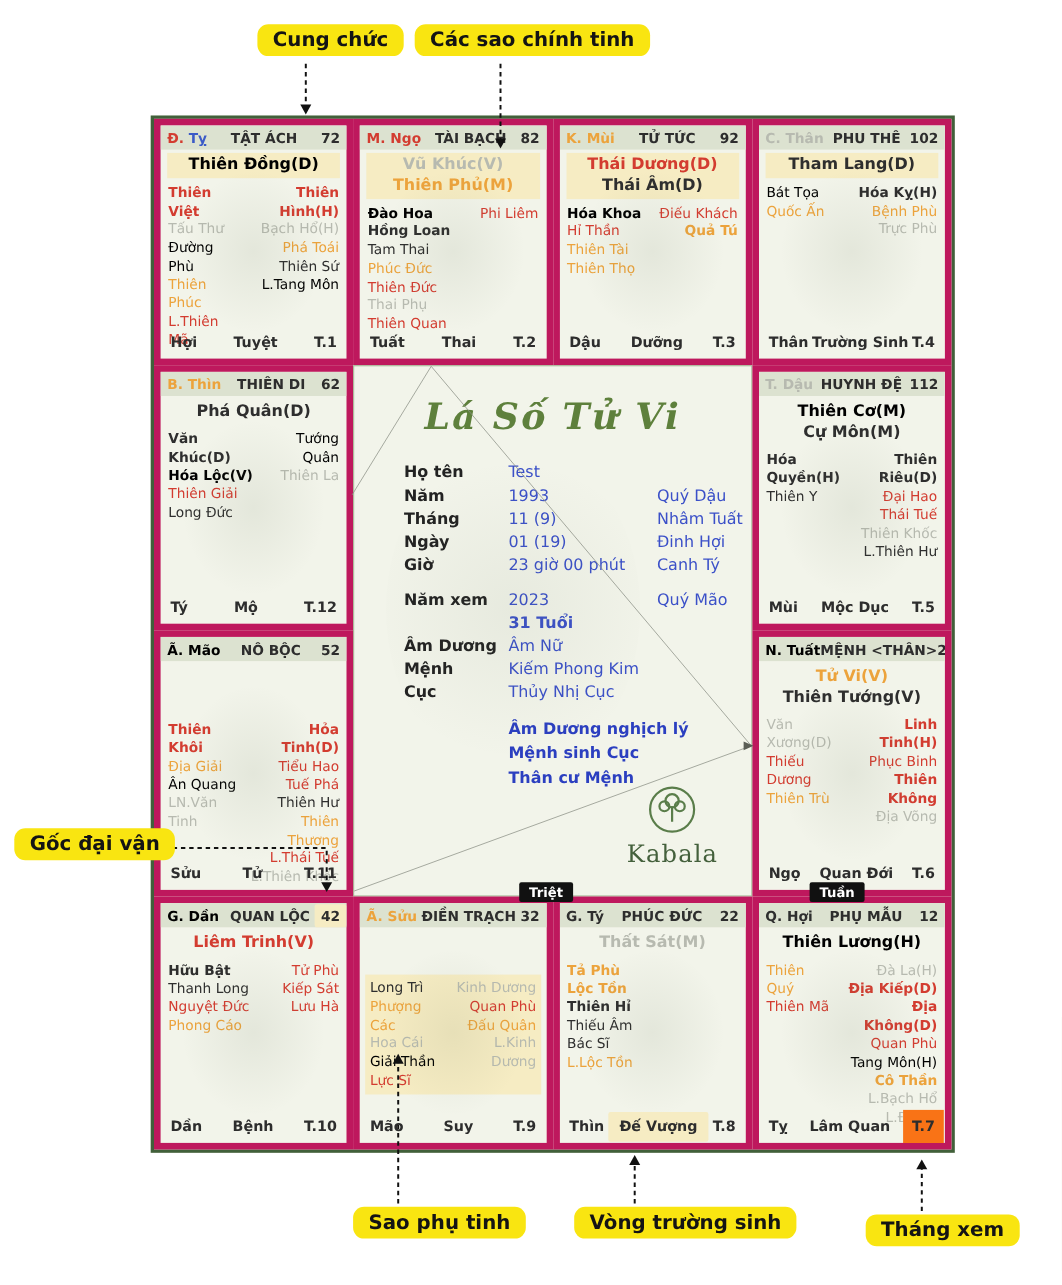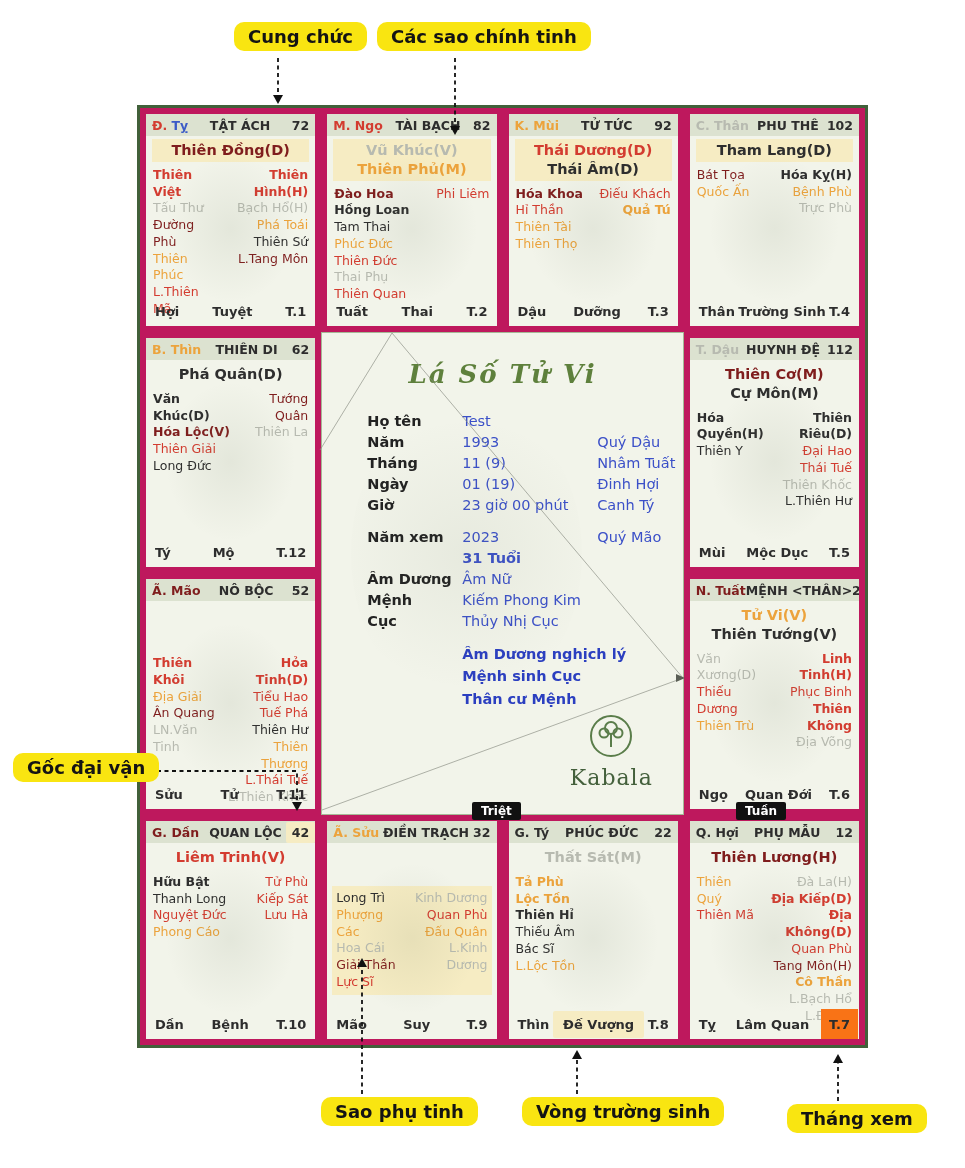--- a/index.html
+++ b/index.html
@@ -32,21 +32,21 @@
               padding:7px 9px; font-size:13px; font-weight:bold; color:#2d2d2d; }
   .f-stage { flex:1; text-align:center; }
   .hl-stage { background:#f6ecc3; padding:6px 10px; border-radius:2px; }
   .hl-t { background:#f97316; padding:8px 8px; margin:-10px -8px; border-radius:0; }
 
   .wm { position:absolute; left:10%; top:18%; width:80%; height:72%; pointer-events:none;
         background:radial-gradient(ellipse at center, rgba(100,115,85,0.10), rgba(100,115,85,0) 68%); }
 
   
   .center-title { margin-top:26px; text-align:center; font-family:"DejaVu Serif",serif;
-                  font-style:italic; font-weight:bold; font-size:26px; color:#5e803c; letter-spacing:2px; }
+                  font-style:italic; font-weight:bold; font-size:33px; color:#5e803c; letter-spacing:2px; }
   .info { margin:24px 0 0 45px; font-size:14.5px; }
   .info-row { display:flex; margin-bottom:5px; }
   .info-row.gap { margin-top:16px; }
   .i-label { width:95px; font-weight:bold; color:#222; }
   .i-val   { width:135px; color:#3b50c8; }
   .i-val.vb{ font-weight:bold; }
   .i-extra { color:#3b50c8; }
   .notes { margin:14px 0 0 140px; font-size:14.5px; font-weight:bold; color:#2b3fc0; line-height:1.55; }
   .logo { position:absolute; right:30px; bottom:24px; text-align:center; }
   .logo-text { font-family:"DejaVu Serif",serif; font-size:22px; color:#44603c; letter-spacing:1px; margin-top:2px; }
@@ -65,21 +65,21 @@
   #an-cung-chuc { left:234px; top:22px; }
   #an-cac-sao   { left:377px; top:22px; }
   #an-goc-dai-van { left:13px; top:753px; }
   #an-sao-phu   { left:321px; top:1097px; }
   #an-vong-ts   { left:522px; top:1097px; }
   #an-thang-xem { left:787px; top:1104px; }
 
   #overlay { position:absolute; left:0; top:0; width:965px; height:1168px; z-index:7; pointer-events:none; }
 
   
-  .c-red{color:#d33c30}.c-orange{color:#eca33c}.c-green{color:#7f1d1d}
+  .c-red{color:#d33c30}.c-orange{color:#eca33c}.c-green{color:#000000}
   .c-gray{color:#b7bab0}.c-black{color:#2e2e2e}.c-blue{color:#3b5bc7}
   .b{font-weight:bold}
 </style>
 </head>
 <body>
 
 <div id="chart">
   <div class="palace">
       <div class="wm"></div>
       <div class="p-header">

